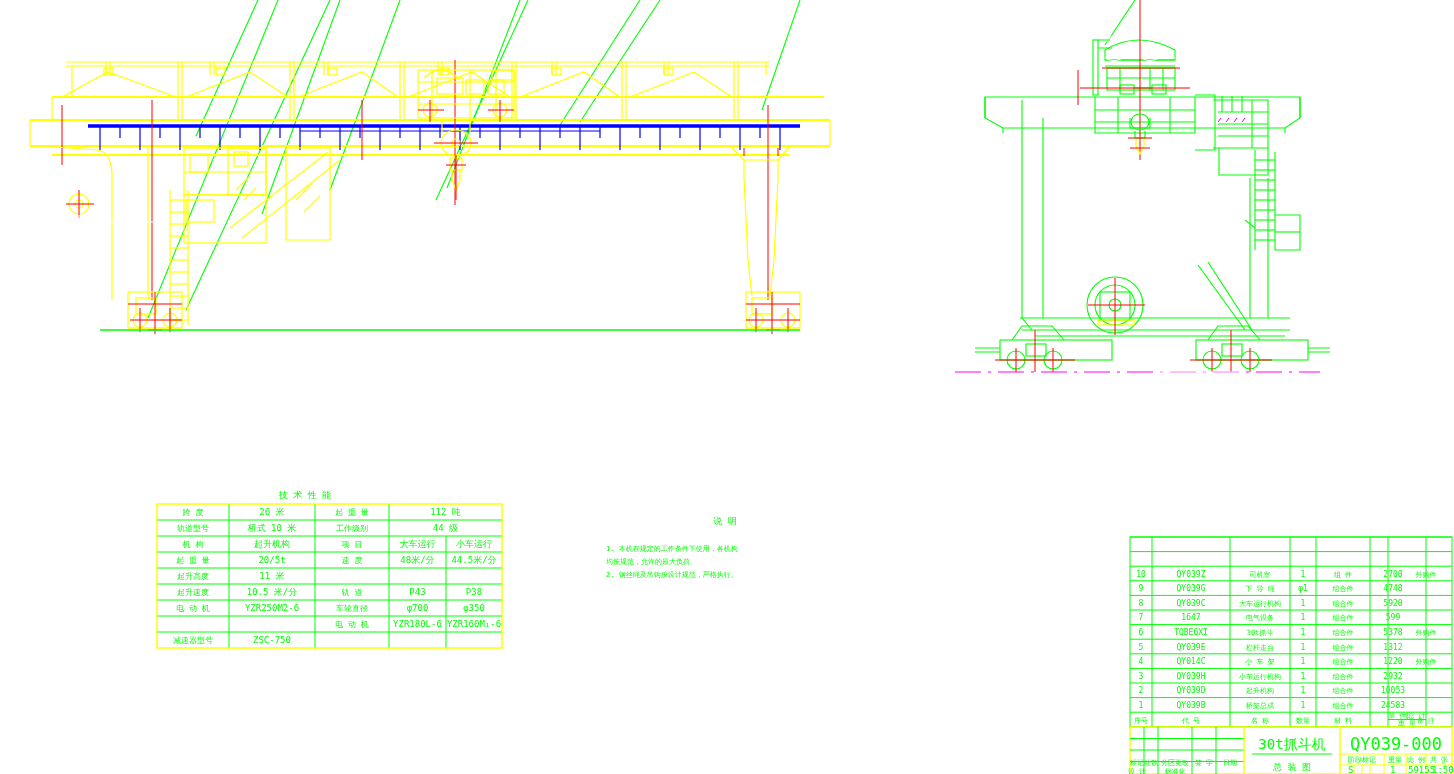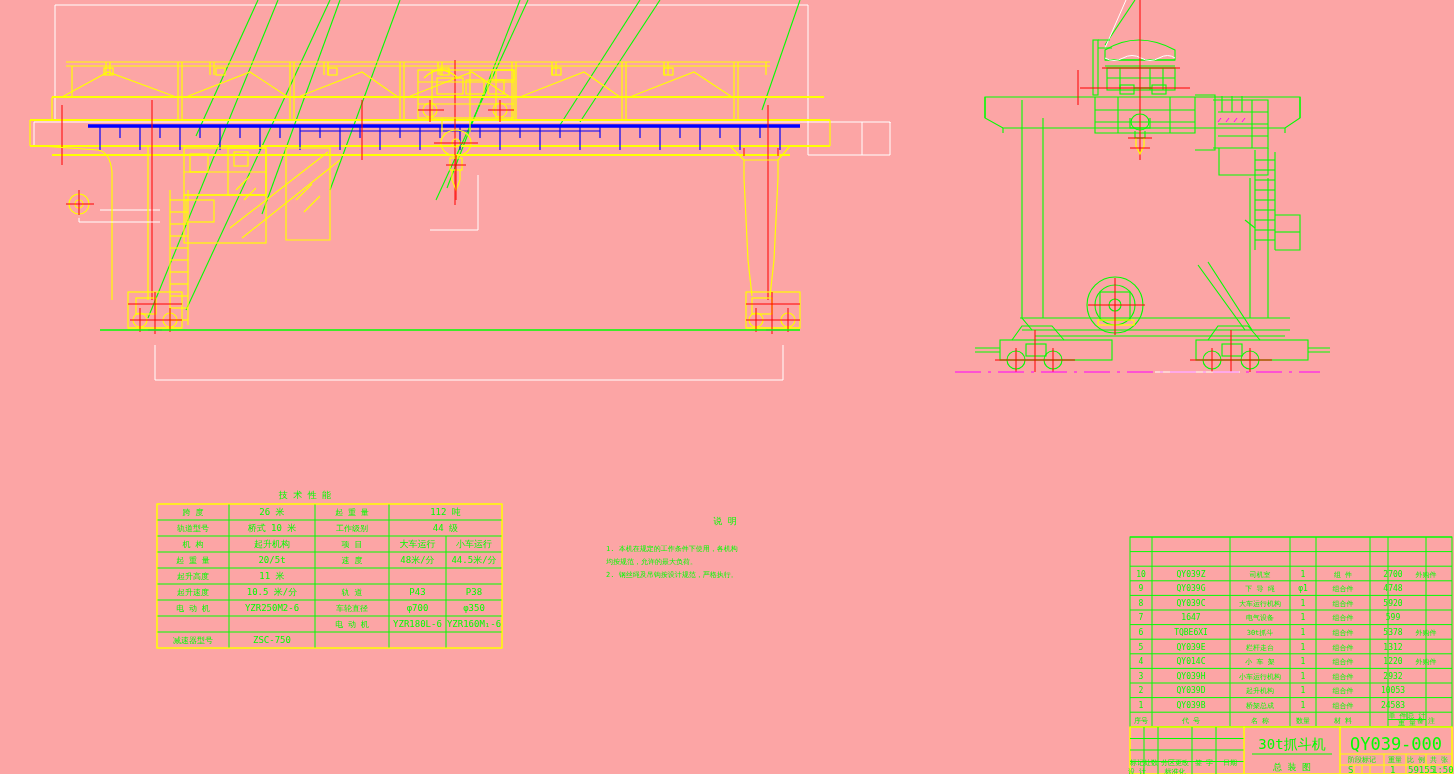--- a/index.html
+++ b/index.html
@@ -1,18 +1,18 @@
 <!DOCTYPE html>
 <html><head>
 <meta charset="utf-8">
 <style>
   html,body{margin:0;padding:0;background:#000;}
   body{width:1454px;height:774px;overflow:hidden;
        font-family:"DejaVu Sans",sans-serif;}
-  #stage{position:relative;width:1454px;height:774px;background:#fca5a5;}
+  #stage{position:relative;width:1454px;height:774px;background:#ffffff;}
   svg{position:absolute;left:0;top:0;}
   .ylw{stroke:#ffff00;fill:none;stroke-width:1.2;}
   .ylw2{stroke:#ffff00;fill:none;stroke-width:2.2;}
   .grn{stroke:#00ff00;fill:none;stroke-width:1.1;}
   .grn2{stroke:#00ff00;fill:none;stroke-width:1.6;}
   .red{stroke:#ff0000;fill:none;stroke-width:1;}
   .blu{stroke:#0000ff;fill:none;stroke-width:1.2;}
   .blu3{stroke:#0000ff;fill:none;stroke-width:3.4;}
   .wht{stroke:#ffffff;fill:none;stroke-width:1;}
   .mag{stroke:#ff00ff;fill:none;stroke-width:1;}

